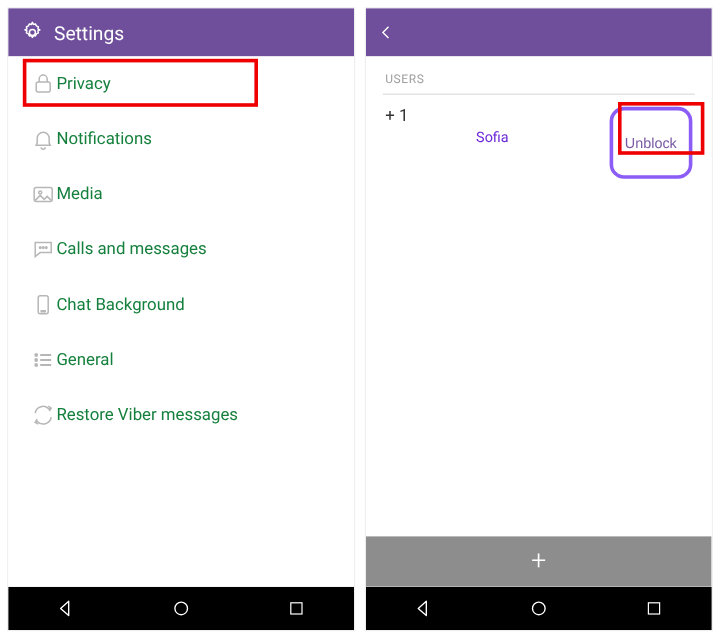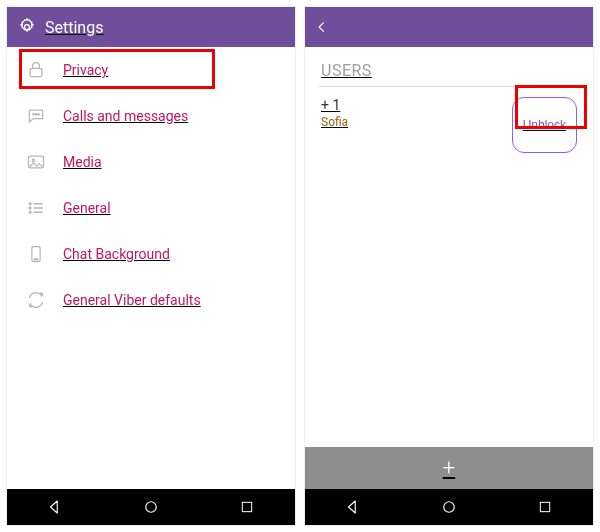--- a/index.html
+++ b/index.html
@@ -9,21 +9,20 @@
     width: 600px;
     height: 532px;
     overflow: hidden;
   }
   .wrap {
     display: flex;
     gap: 8px;
     padding: 6px;
     width: 600px;
     height: 532px;
-    text-decoration: underline;
   }
   .phone {
     flex: 1 1 0;
     display: flex;
     flex-direction: column;
     background: #fff;
     position: relative;
     border: 1px solid #eee;
   }
   .header {
@@ -40,23 +39,23 @@
   .content {
     flex: 1 1 auto;
     overflow: hidden;
     display: flex;
     flex-direction: column;
     background: #fff;
   }
   .list-item {
     display: flex;
     align-items: center;
-    gap: 16px;
+    gap: 0;
     padding: 12px 18px;
-    color: #be185d;
+    color: #15803d;
     font-size: 14px;
     cursor: pointer;
   }
   .list-item .icon {
     width: 22px;
     height: 22px;
     color: #b7b7b7;
     display: flex;
     align-items: center;
     justify-content: center;
@@ -75,21 +74,21 @@
     color: #fff;
   }
   .navbar .nbtn {
     width: 40px;
     display: flex;
     align-items: center;
     justify-content: center;
     cursor: pointer;
   }
   .section-label {
-    font-size: 16px;
+    font-size: 10px;
     color: #9e9e9e;
     padding: 14px 16px 6px 16px;
     letter-spacing: 0.5px;
   }
   .divider {
     height: 1px;
     background: #ddd;
     margin: 0 14px;
   }
   .user-row {
@@ -99,23 +98,23 @@
     gap: 8px;
     position: relative;
   }
   .user-info {
     flex: 1 1 auto;
     display: flex;
     flex-direction: column;
     gap: 2px;
   }
   .user-number { font-size: 14px; color: #333; }
-  .user-name { font-size: 12px; color: #a16207; }
+  .user-name { font-size: 12px; color: #6d28d9; text-align: center; }
   .unblock-btn {
-    border: 1px solid #8b5cf6;
+    border: 3px solid #8b5cf6;
     color: #7b59a5;
     background: transparent;
     border-radius: 12px;
     padding: 20px 10px;
     font-size: 12px;
     cursor: pointer;
     align-self: center;
   }
   .block-number-bar {
     background: #8d8d8d;
@@ -156,78 +155,87 @@
       <div class="list-item">
         <span class="icon">
           <svg width="20" height="20" viewBox="0 0 24 24" fill="none" stroke="#b7b7b7" stroke-width="1.5">
             <rect x="5" y="10" width="14" height="10" rx="2"></rect>
             <path d="M8 10V7a4 4 0 018 0v3"></path>
           </svg>
         </span>
         <span>Privacy</span>
       </div>
 
+      <div class="list-item">
+        <span class="icon">
+          <svg width="20" height="20" viewBox="0 0 24 24" fill="none" stroke="#b7b7b7" stroke-width="1.5">
+            <path d="M6 16v-5a6 6 0 1112 0v5l1 2H5l1-2z"></path>
+            <path d="M10 20a2 2 0 004 0"></path>
+          </svg>
+        </span>
+        <span>Notifications</span>
+      </div>
+
+      <div class="list-item">
+        <span class="icon">
+          <svg width="20" height="20" viewBox="0 0 24 24" fill="none" stroke="#b7b7b7" stroke-width="1.5">
+            <rect x="3" y="5" width="18" height="14" rx="2"></rect>
+            <circle cx="9" cy="10" r="1.5"></circle>
+            <path d="M4 18l5-5 4 4 3-3 4 4"></path>
+          </svg>
+        </span>
+        <span>Media</span>
+      </div>
 
       <div class="list-item">
         <span class="icon">
           <svg width="20" height="20" viewBox="0 0 24 24" fill="none" stroke="#b7b7b7" stroke-width="1.5">
             <path d="M4 5h16v10H9l-5 4V5z"></path>
             <circle cx="9" cy="10" r="0.8" fill="#b7b7b7"></circle>
             <circle cx="12" cy="10" r="0.8" fill="#b7b7b7"></circle>
             <circle cx="15" cy="10" r="0.8" fill="#b7b7b7"></circle>
           </svg>
         </span>
         <span>Calls and messages</span>
       </div>
 
       <div class="list-item">
         <span class="icon">
           <svg width="20" height="20" viewBox="0 0 24 24" fill="none" stroke="#b7b7b7" stroke-width="1.5">
-            <rect x="3" y="5" width="18" height="14" rx="2"></rect>
-            <circle cx="9" cy="10" r="1.5"></circle>
-            <path d="M4 18l5-5 4 4 3-3 4 4"></path>
-          </svg>
-        </span>
-        <span>Media</span>
+            <rect x="7" y="3" width="10" height="18" rx="2"></rect>
+            <rect x="10" y="18" width="4" height="1" fill="#b7b7b7"></rect>
+          </svg>
+        </span>
+        <span>Chat Background</span>
       </div>
 
       <div class="list-item">
         <span class="icon">
           <svg width="20" height="20" viewBox="0 0 24 24" fill="none" stroke="#b7b7b7" stroke-width="1.8">
             <circle cx="5" cy="7" r="1" fill="#b7b7b7"></circle>
             <line x1="9" y1="7" x2="20" y2="7"></line>
             <circle cx="5" cy="12" r="1" fill="#b7b7b7"></circle>
             <line x1="9" y1="12" x2="20" y2="12"></line>
             <circle cx="5" cy="17" r="1" fill="#b7b7b7"></circle>
             <line x1="9" y1="17" x2="20" y2="17"></line>
           </svg>
         </span>
         <span>General</span>
       </div>
 
       <div class="list-item">
         <span class="icon">
           <svg width="20" height="20" viewBox="0 0 24 24" fill="none" stroke="#b7b7b7" stroke-width="1.5">
-            <rect x="7" y="3" width="10" height="18" rx="2"></rect>
-            <rect x="10" y="18" width="4" height="1" fill="#b7b7b7"></rect>
-          </svg>
-        </span>
-        <span>Chat Background</span>
-      </div>
-
-      <div class="list-item">
-        <span class="icon">
-          <svg width="20" height="20" viewBox="0 0 24 24" fill="none" stroke="#b7b7b7" stroke-width="1.5">
             <path d="M4 10a8 8 0 0114-4l2-1"></path>
             <path d="M20 14a8 8 0 01-14 4l-2 1"></path>
             <path d="M17 3l3 2-2 3"></path>
             <path d="M7 21l-3-2 2-3"></path>
           </svg>
         </span>
-        <span>General Viber defaults</span>
+        <span>Restore Viber messages</span>
       </div>
 
       <div class="redbox" style="left:12px; top:2px; width:196px; height:40px;"></div>
     </div>
 
     <div class="navbar">
       <div class="nbtn">
         <svg width="18" height="18" viewBox="0 0 24 24" fill="none" stroke="#fff" stroke-width="1.5">
             <path d="M15 4l-9 8 9 8z" stroke-linejoin="round"></path>
           </svg>

